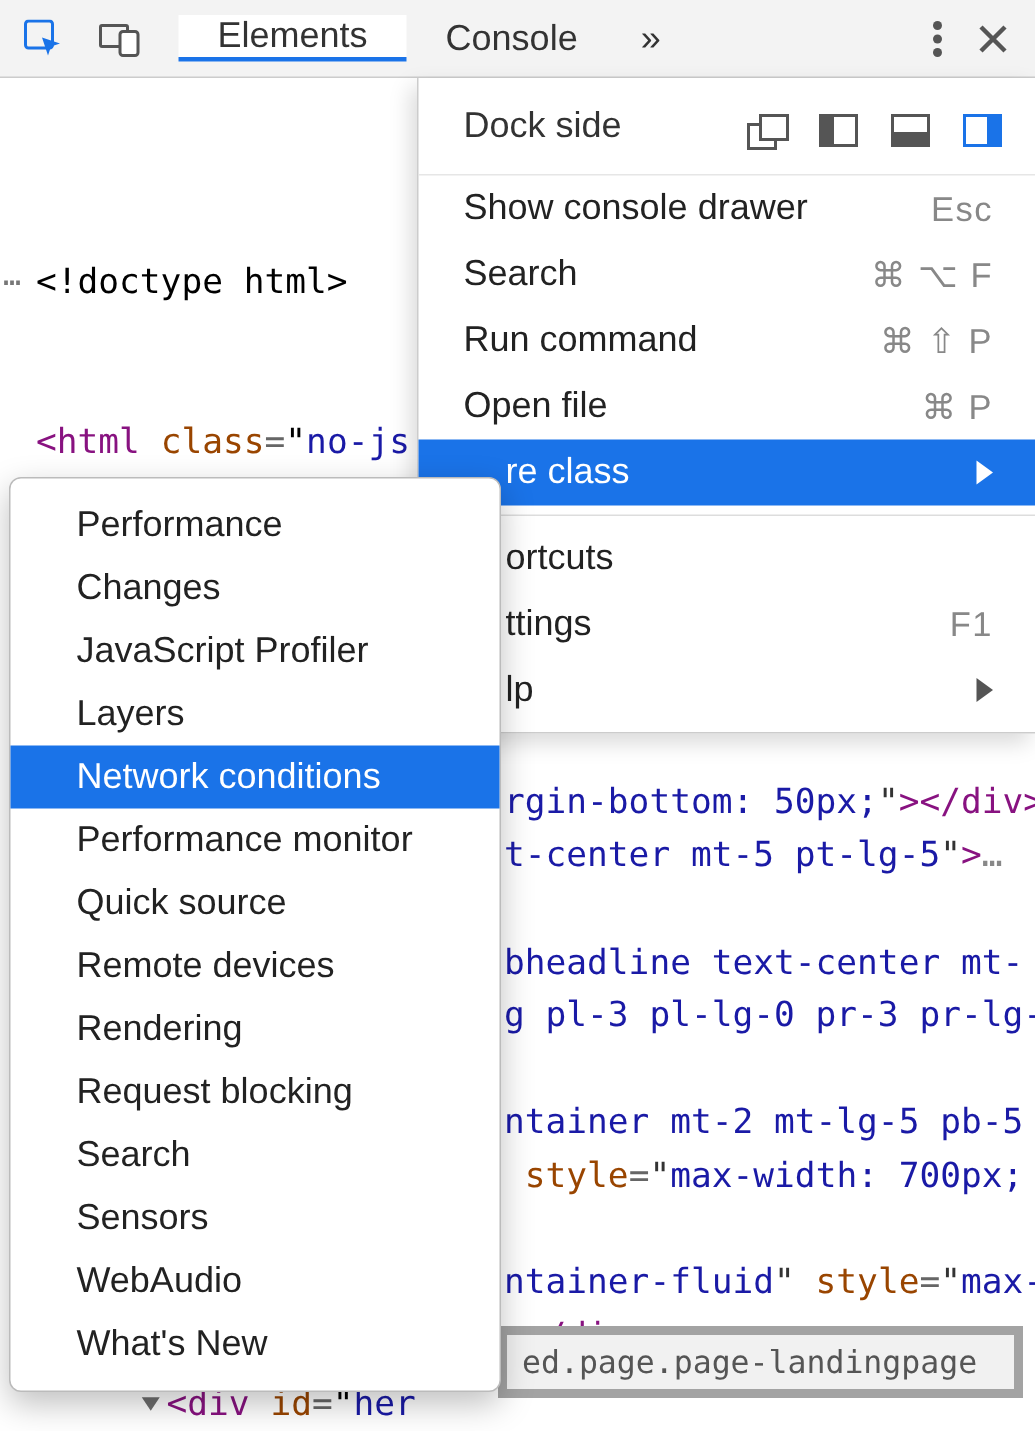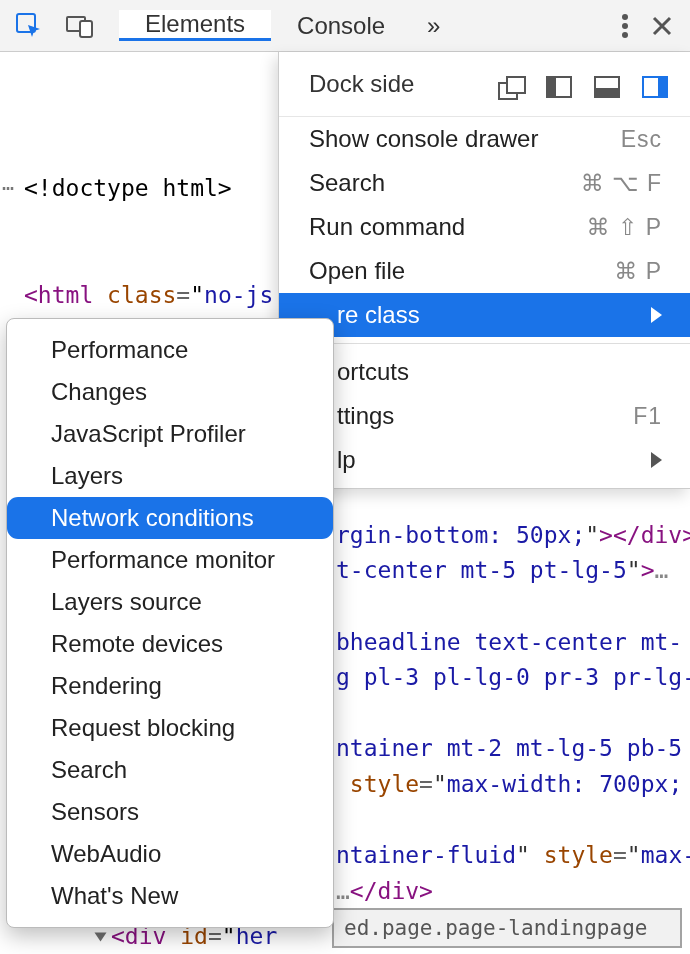--- a/index.html
+++ b/index.html
@@ -94,28 +94,28 @@
   font-size: 23px;
   line-height: 1.55;
   padding-left: 24px;
   white-space: pre;
 }
 
 
 .breadcrumb {
   position: absolute;
   left: 332px;
-  bottom: 6px;
+  bottom: 22px;
   right: 8px;
   background: #f1f1f1;
   color: #555;
   font-family: Menlo, Consolas, monospace;
   font-size: 21px;
   padding: 6px 10px;
-  border: 2px solid #a3a3a3;
+  border: 6px solid #a3a3a3;
 }
 
 
 .menu-primary {
   position: absolute;
   top: 52px;
   left: 278px;
   right: 0;
   background: #fff;
   border-left: 1px solid #ccc;
@@ -191,21 +191,20 @@
 }
 .menu-sub .item {
   padding: 7px 24px 7px 44px;
   font-size: 24px;
   color: #222;
   cursor: pointer;
 }
 .menu-sub .item.highlight {
   background: #1a73e8;
   color: #fff;
-  border-radius: 11px;
 }
 
 
 svg { display: block; }
 </style>
 </head>
 <body>
 
 <div class="tabbar">
   <div class="icon-cell inspect">
@@ -312,21 +311,21 @@
   </div>
 </div>
 
 <div class="menu-sub" id="submenu">
     <div class="item">Performance</div>
     <div class="item">Changes</div>
     <div class="item">JavaScript Profiler</div>
     <div class="item">Layers</div>
     <div class="item highlight">Network conditions</div>
     <div class="item">Performance monitor</div>
-    <div class="item">Layers source</div>
+    <div class="item">Quick source</div>
     <div class="item">Remote devices</div>
     <div class="item">Rendering</div>
     <div class="item">Request blocking</div>
     <div class="item">Search</div>
     <div class="item">Sensors</div>
     <div class="item">WebAudio</div>
     <div class="item">What's New</div>
   </div>
 
 </body></html>

